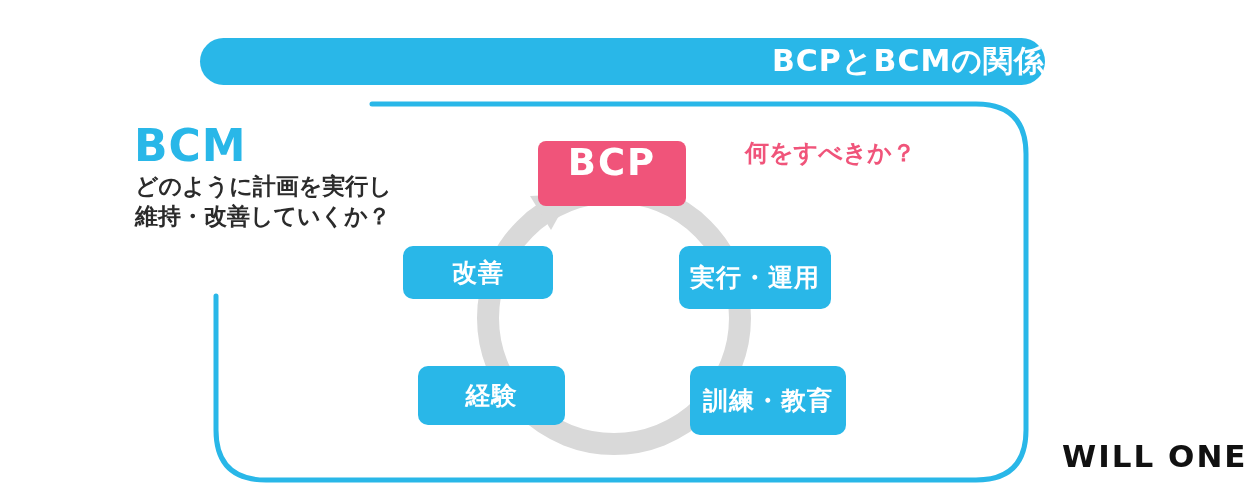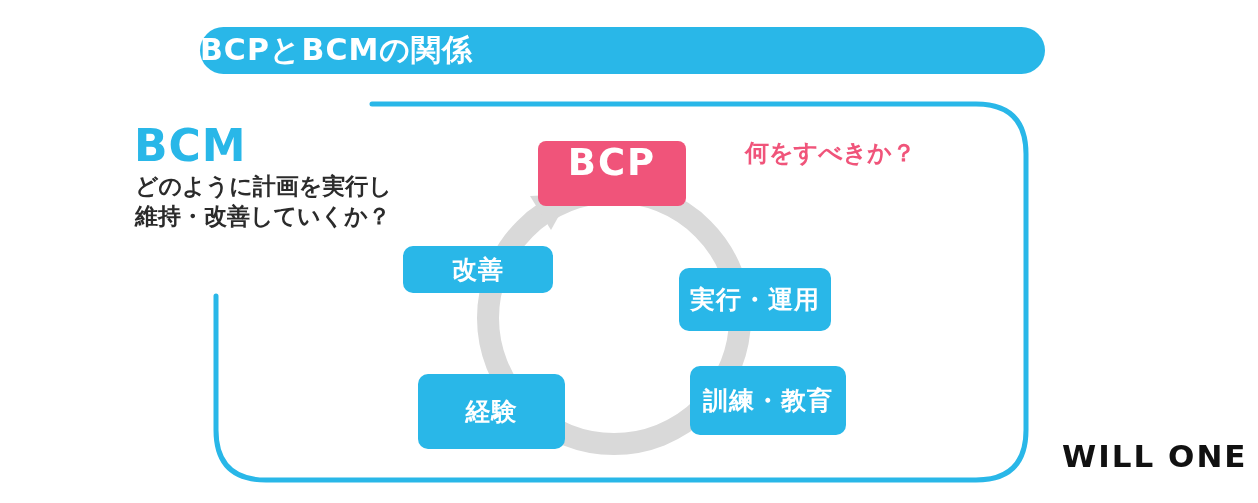--- a/index.html
+++ b/index.html
@@ -15,25 +15,25 @@
   }
   .canvas {
     position: relative;
     width: 1258px;
     height: 503px;
     background: #ffffff;
     overflow: hidden;
   }
   .title-banner {
     position: absolute;
-    left: 200px; top: 27px;
+    left: 200px; top: 38px;
     width: 845px; height: 47px;
     background: var(--cyan);
     border-radius: 24px;
-    display: flex; align-items: center; justify-content: flex-start;
+    display: flex; align-items: center; justify-content: flex-end;
   }
   .title-banner span {
     color: #ffffff;
     font-size: 30px;
     font-weight: bold;
     letter-spacing: 1px;
   }
   svg.layer {
     position: absolute;
     left: 0; top: 0;
@@ -89,23 +89,23 @@
     background: var(--cyan);
     border-radius: 10px;
     display: flex; align-items: center; justify-content: center;
   }
   .node span {
     color: #ffffff;
     font-size: 25px;
     font-weight: bold;
     letter-spacing: 1px;
   }
-  .node-improve { left: 403px; top: 246px; width: 150px; height: 47px; }
-  .node-operate { left: 679px; top: 246px; width: 152px; height: 63px; margin-top: 22px; }
-  .node-experience { left: 418px; top: 374px; width: 147px; height: 75px; }
+  .node-improve { left: 403px; top: 246px; width: 150px; height: 53px; }
+  .node-operate { left: 679px; top: 246px; width: 152px; height: 63px; }
+  .node-experience { left: 418px; top: 366px; width: 147px; height: 59px; }
   .node-training { left: 690px; top: 366px; width: 156px; height: 69px; }
   .logo {
     position: absolute;
     left: 1062px; top: 438px;
     color: #111111;
     font-size: 31px;
     font-weight: 900;
     letter-spacing: 2px;
     white-space: nowrap;
   }

